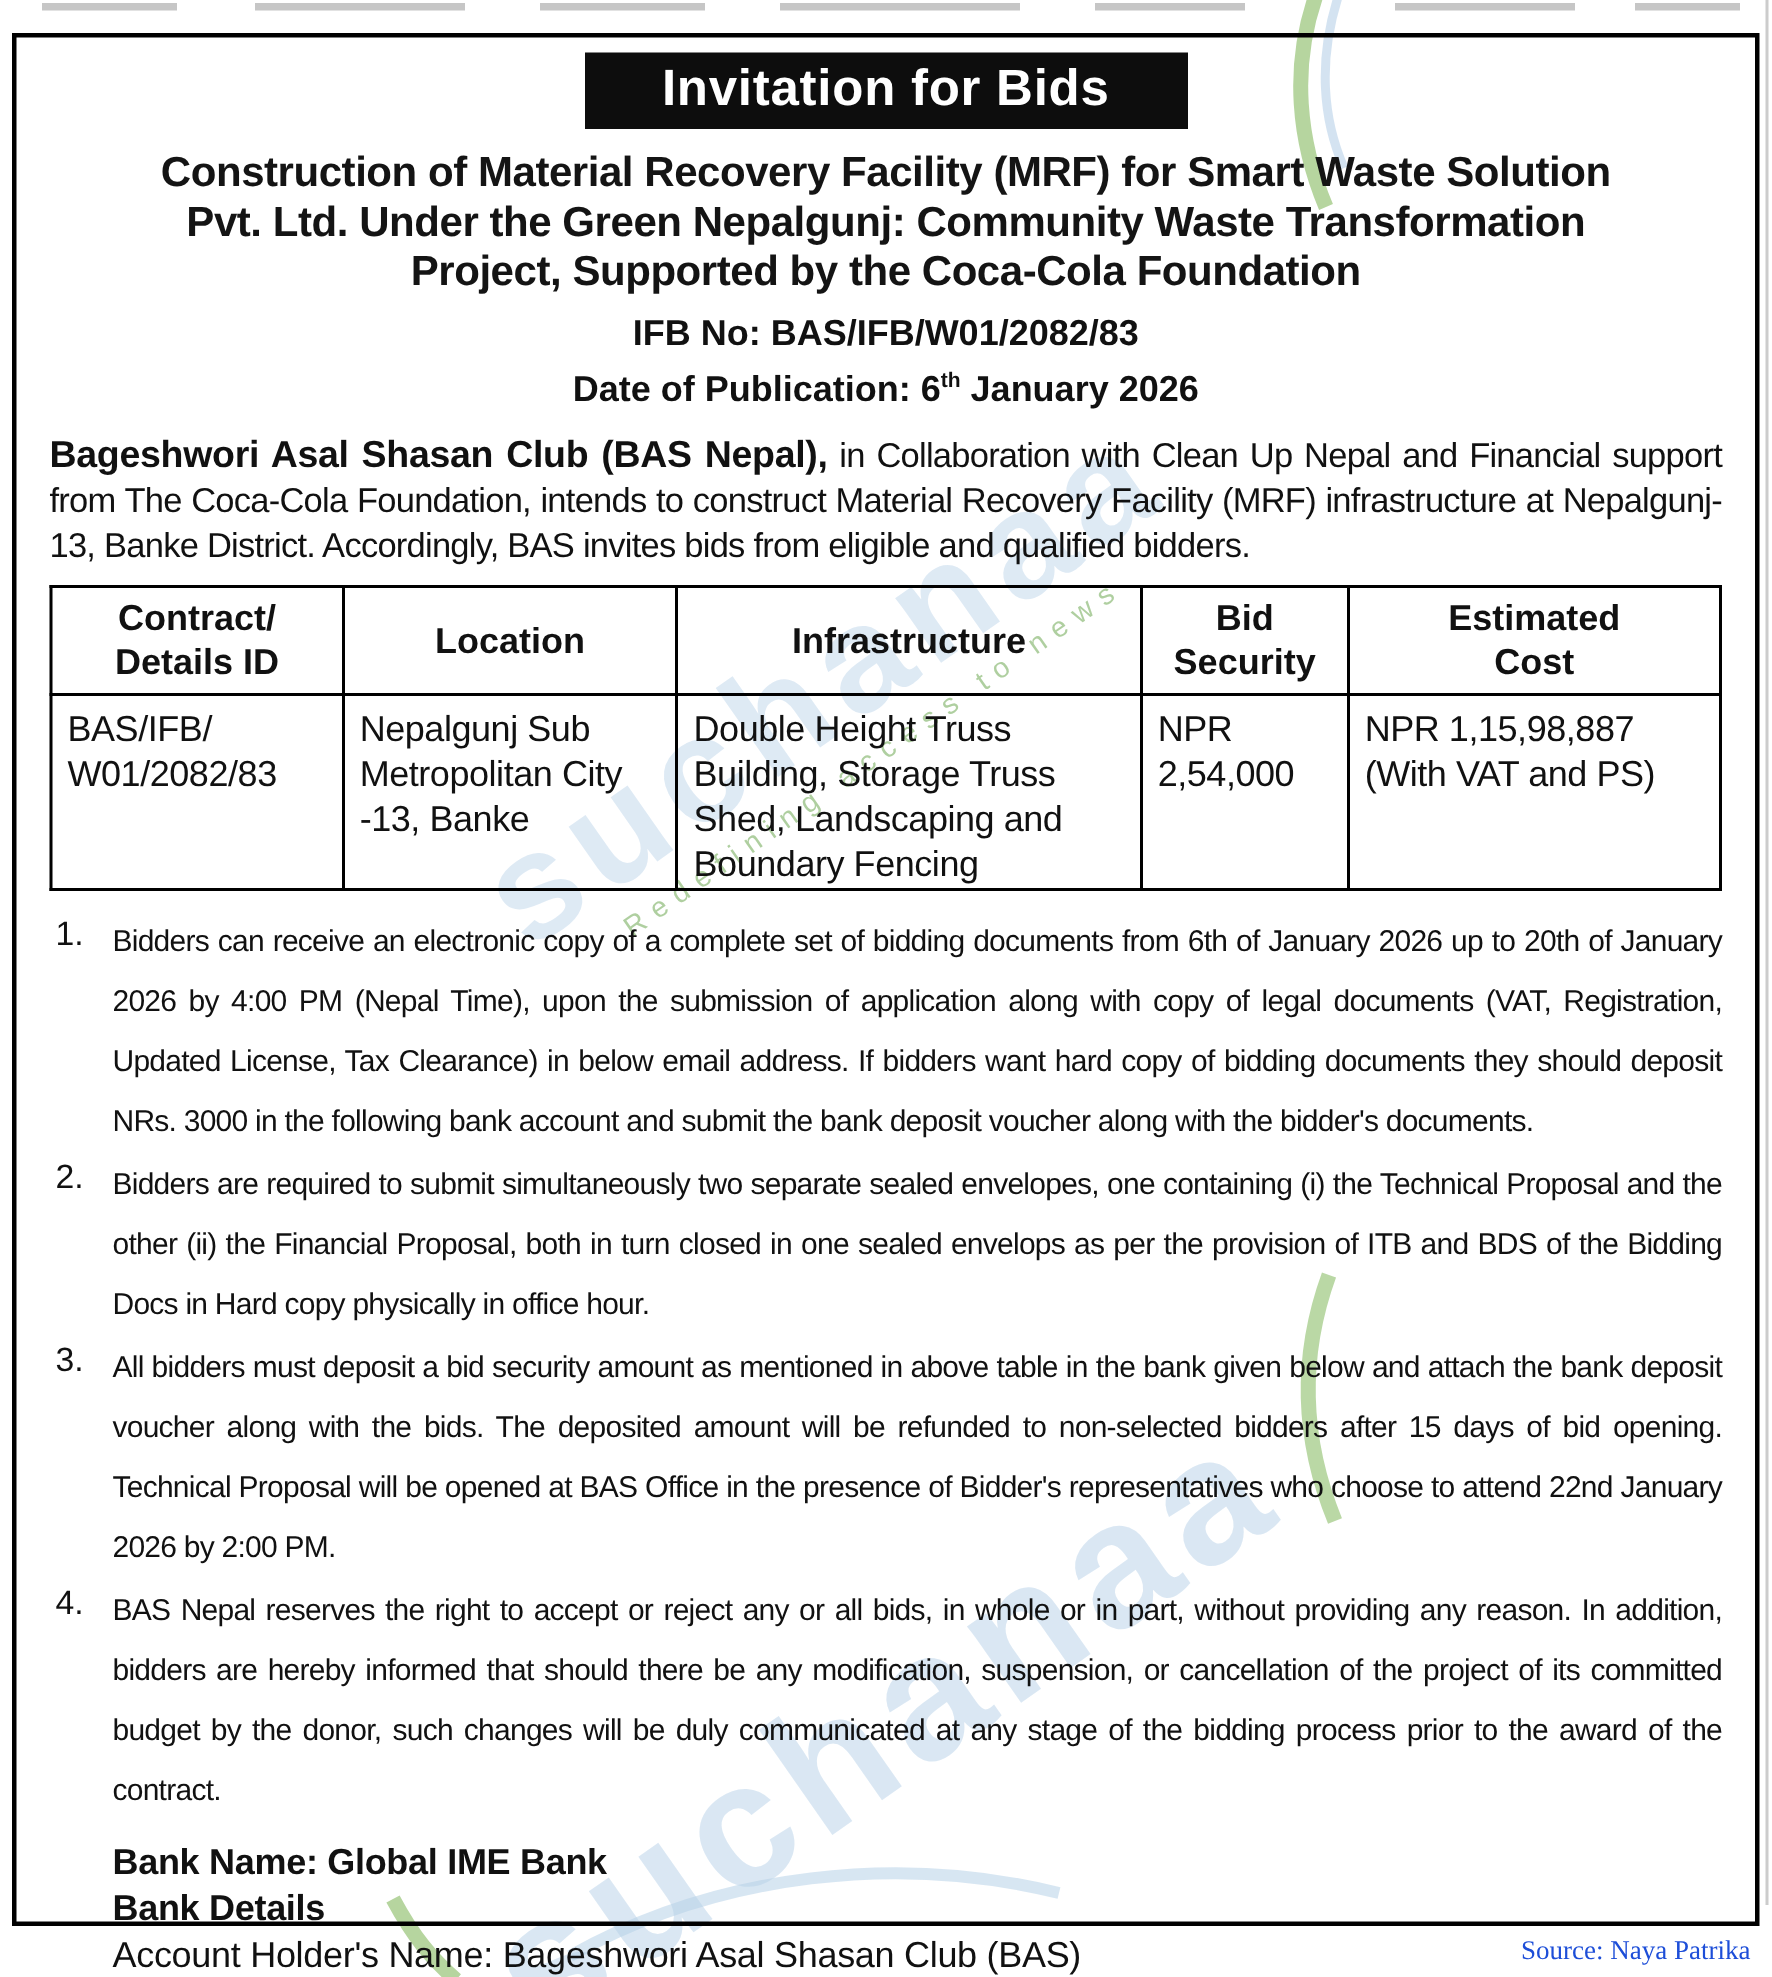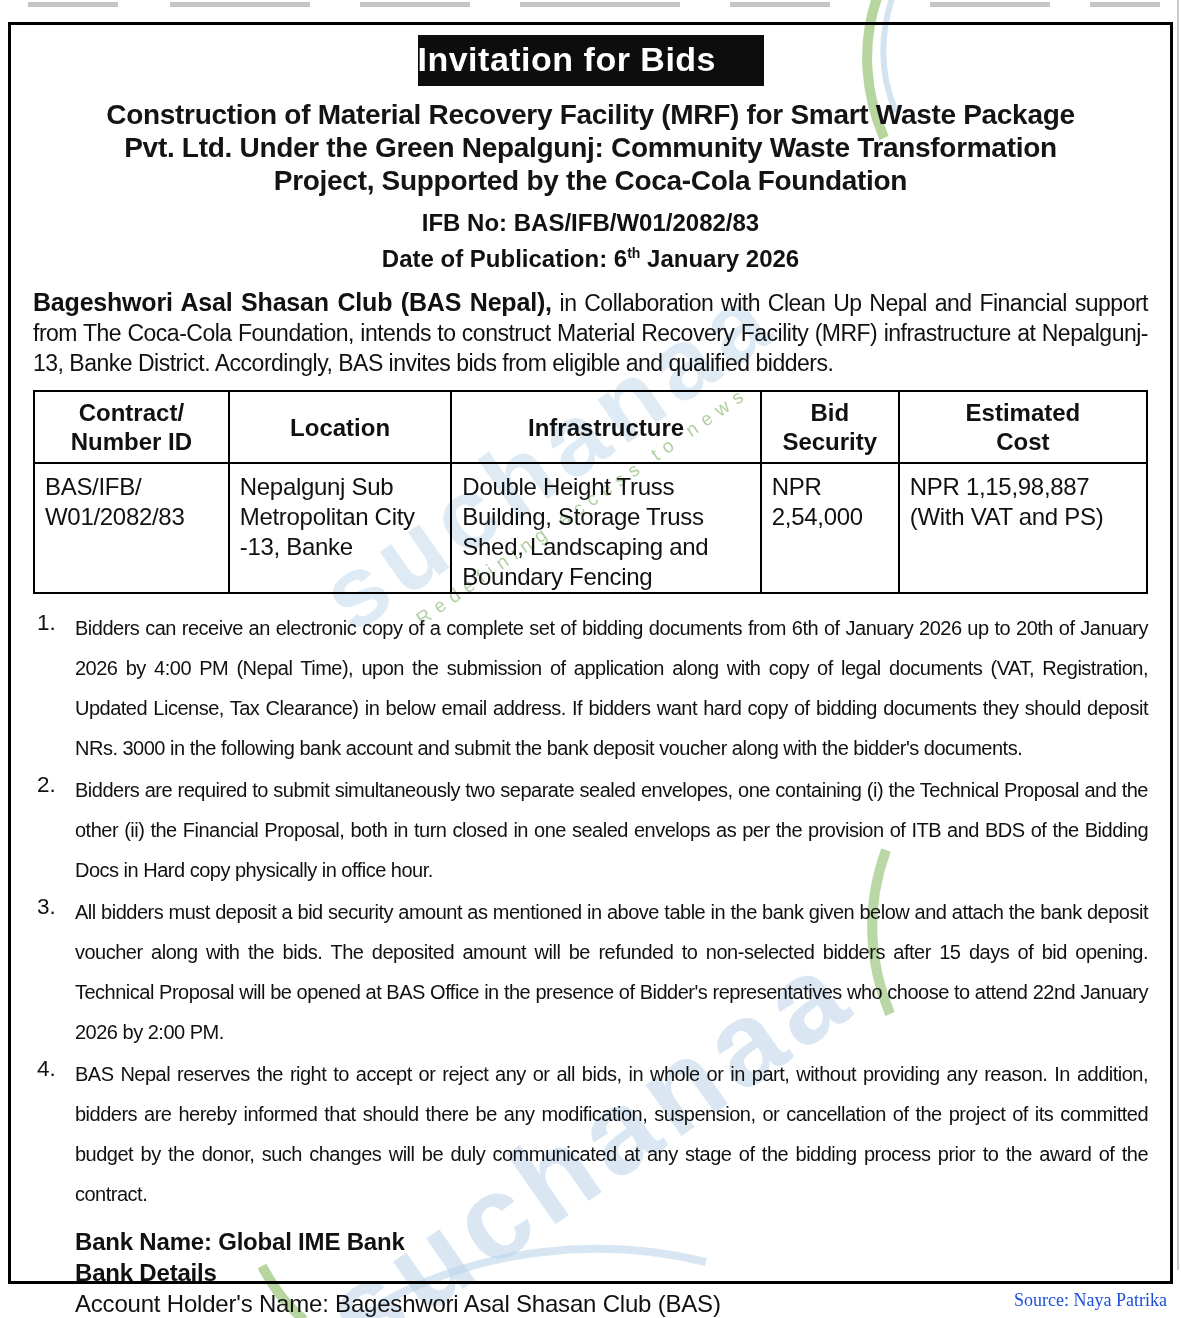--- a/index.html
+++ b/index.html
@@ -46,26 +46,27 @@
   .notice {
     position: absolute;
     left: 8px; top: 22px;
     width: 1165px; height: 1262px;
     border: 3px solid #000;
     padding: 8px 22px 0 22px;
     z-index: 1;
   }
 
   .title-box {
-    width: 346px;
+    width: 402px;
     margin: 2px auto 12px auto;
     background: #0d0d0d;
     color: #fff;
     font-weight: bold;
     font-size: 34px;
+    text-align: center;
     padding: 5px 0 7px 0;
     letter-spacing: .5px;
   }
 
   .heading {
     text-align: center;
     font-weight: bold;
     font-size: 28px;
     line-height: 33px;
     letter-spacing: -0.3px;
@@ -198,21 +199,21 @@
   </div>
   <div class="wm wm-bottom">
     <span class="wm-text">suchanaa</span>
   </div>
 </div>
 
 <div class="notice">
 
   <div class="title-box">Invitation for Bids</div>
 
-  <div class="heading">Construction of Material Recovery Facility (MRF) for Smart Waste Package
+  <div class="heading">Construction of Material Recovery Facility (MRF) for Smart Waste Solution
 Pvt. Ltd. Under the Green Nepalgunj: Community Waste Transformation
 Project, Supported by the Coca-Cola Foundation</div>
 
   <div class="ifb-line">IFB No: BAS/IFB/W01/2082/83</div>
   <div class="pub-line">
     <span>Date of Publication: 6</span><sup>th</sup><span> January 2026</span>
   </div>
 
   <p class="intro">
     <span class="lead">Bageshwori Asal Shasan Club (BAS Nepal),</span><span> in Collaboration with Clean Up Nepal and Financial support from The Coca-Cola Foundation, intends to construct Material Recovery Facility (MRF) infrastructure at Nepalgunj-13, Banke District. Accordingly, BAS invites bids from eligible and qualified bidders.</span>
@@ -222,21 +223,21 @@
     <colgroup>
       <col style="width:17.5%">
         <col style="width:20%">
         <col style="width:27.8%">
         <col style="width:12.4%">
         <col style="width:22.3%">
     </colgroup>
     <thead>
       <tr>
         <th>Contract/
-Number ID</th>
+Details ID</th>
         <th>Location</th>
         <th>Infrastructure</th>
         <th>Bid
 Security</th>
         <th>Estimated
 Cost</th>
       </tr>
     </thead>
     <tbody>
       <tr>

